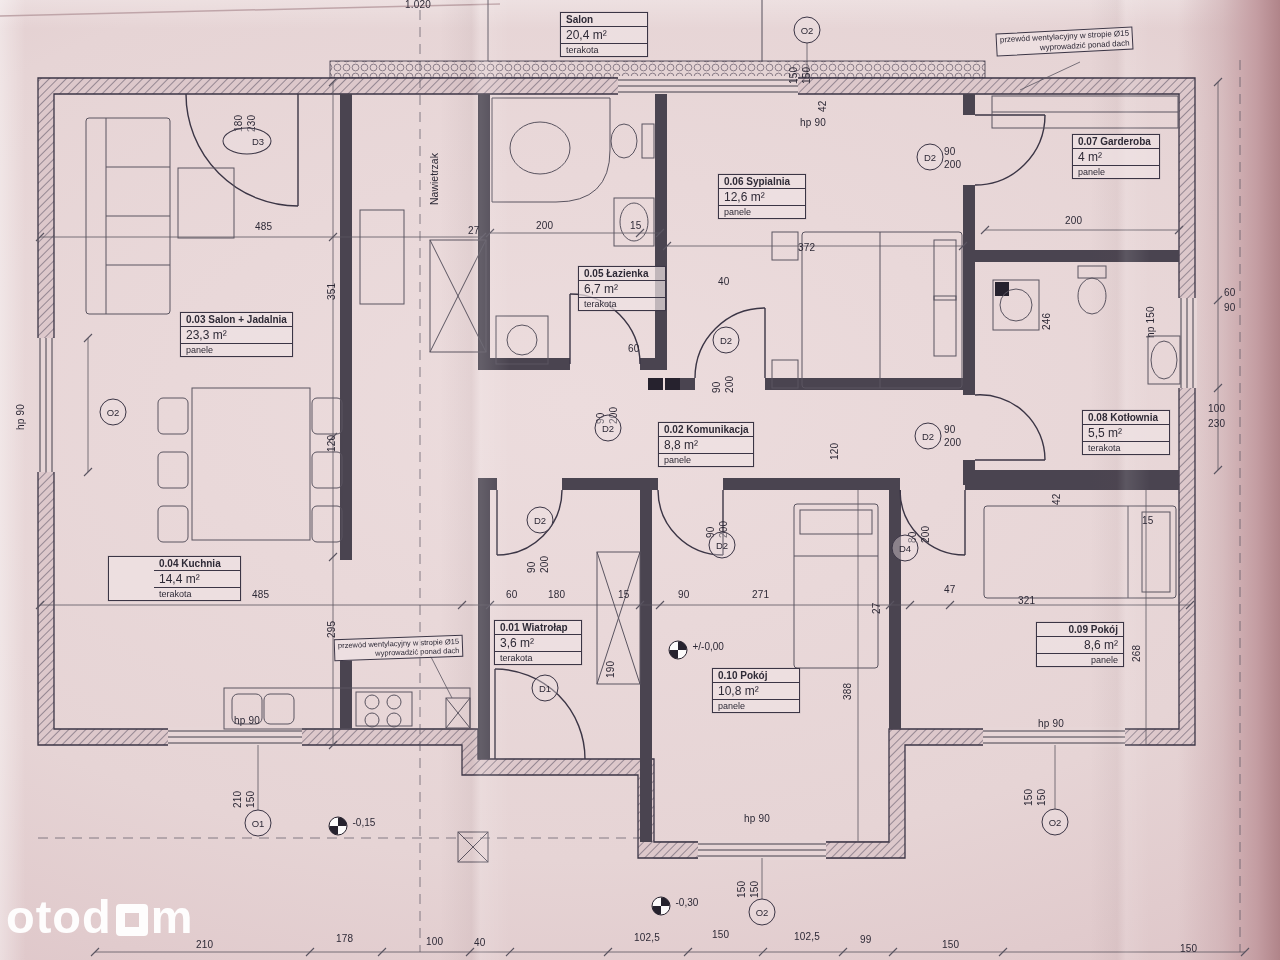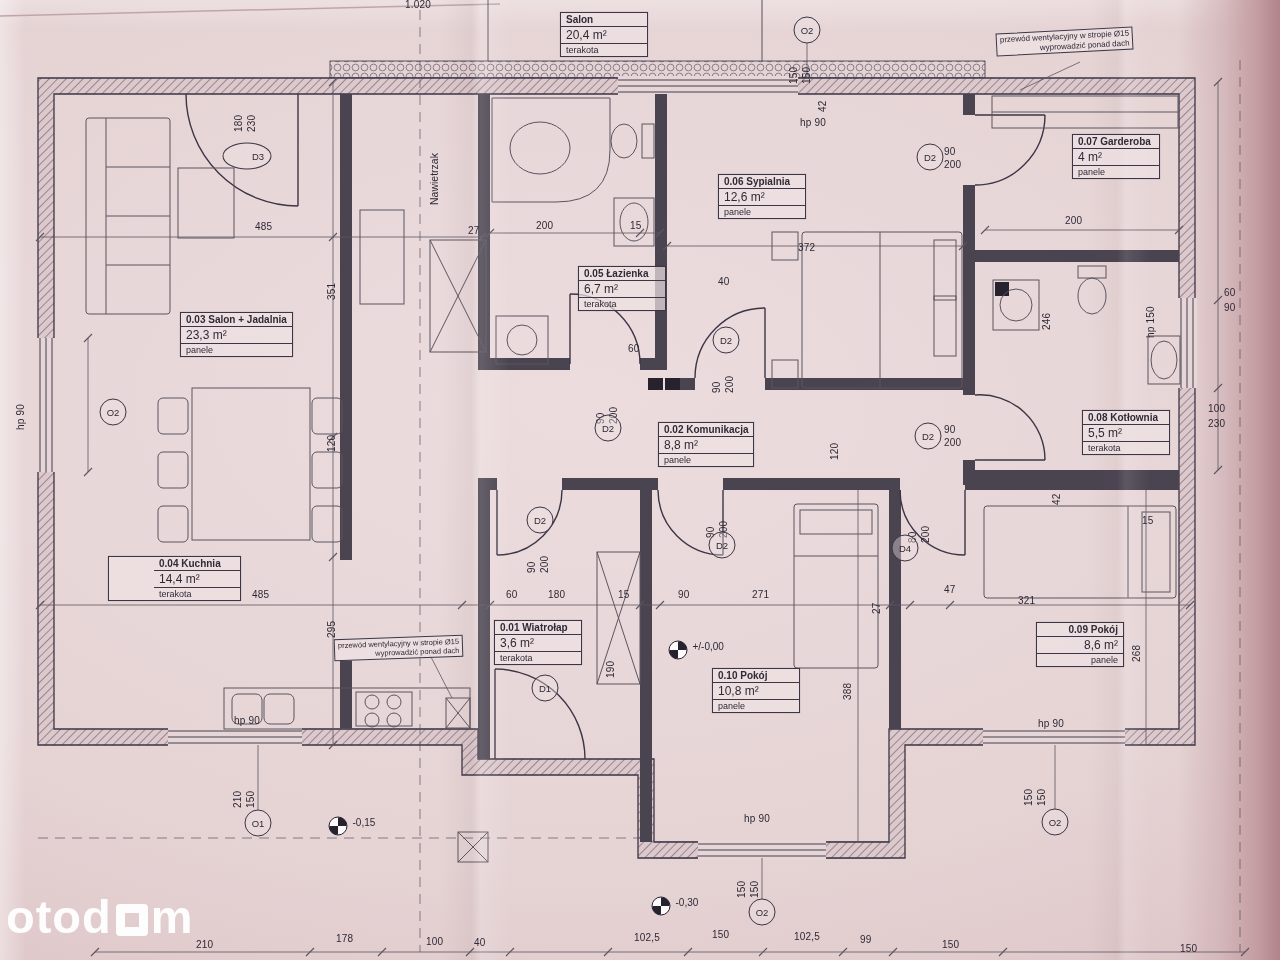--- a/index.html
+++ b/index.html
@@ -423,21 +423,21 @@
     </div>
     <div class="room-label" style="left: 712px; top: 668px;">
       <div class="rl-name">0.10 Pokój</div>
       <div class="rl-area">10,8 m²</div>
       <div class="rl-floor">panele</div>
     </div>
   </div>
 
 <div class="layer">
 
-<div class="marker" style="left: 247px; top: 156px; padding-left: 22px;">D3</div>
+<div class="marker" style="left: 247px; top: 141px; padding-left: 22px;">D3</div>
     <div class="marker" style="left: 545px; top: 688px;">D1</div>
     <div class="marker" style="left: 608px; top: 428px;">D2</div>
     <div class="marker" style="left: 726px; top: 340px;">D2</div>
     <div class="marker" style="left: 930px; top: 157px;">D2</div>
     <div class="marker" style="left: 928px; top: 436px;">D2</div>
     <div class="marker" style="left: 540px; top: 520px;">D2</div>
     <div class="marker" style="left: 722px; top: 545px;">D2</div>
     <div class="marker" style="left: 905px; top: 548px;">D4</div>
     <div class="marker" style="left: 113px; top: 412px;">O2</div>
     <div class="marker" style="left: 807px; top: 30px;">O2</div>

